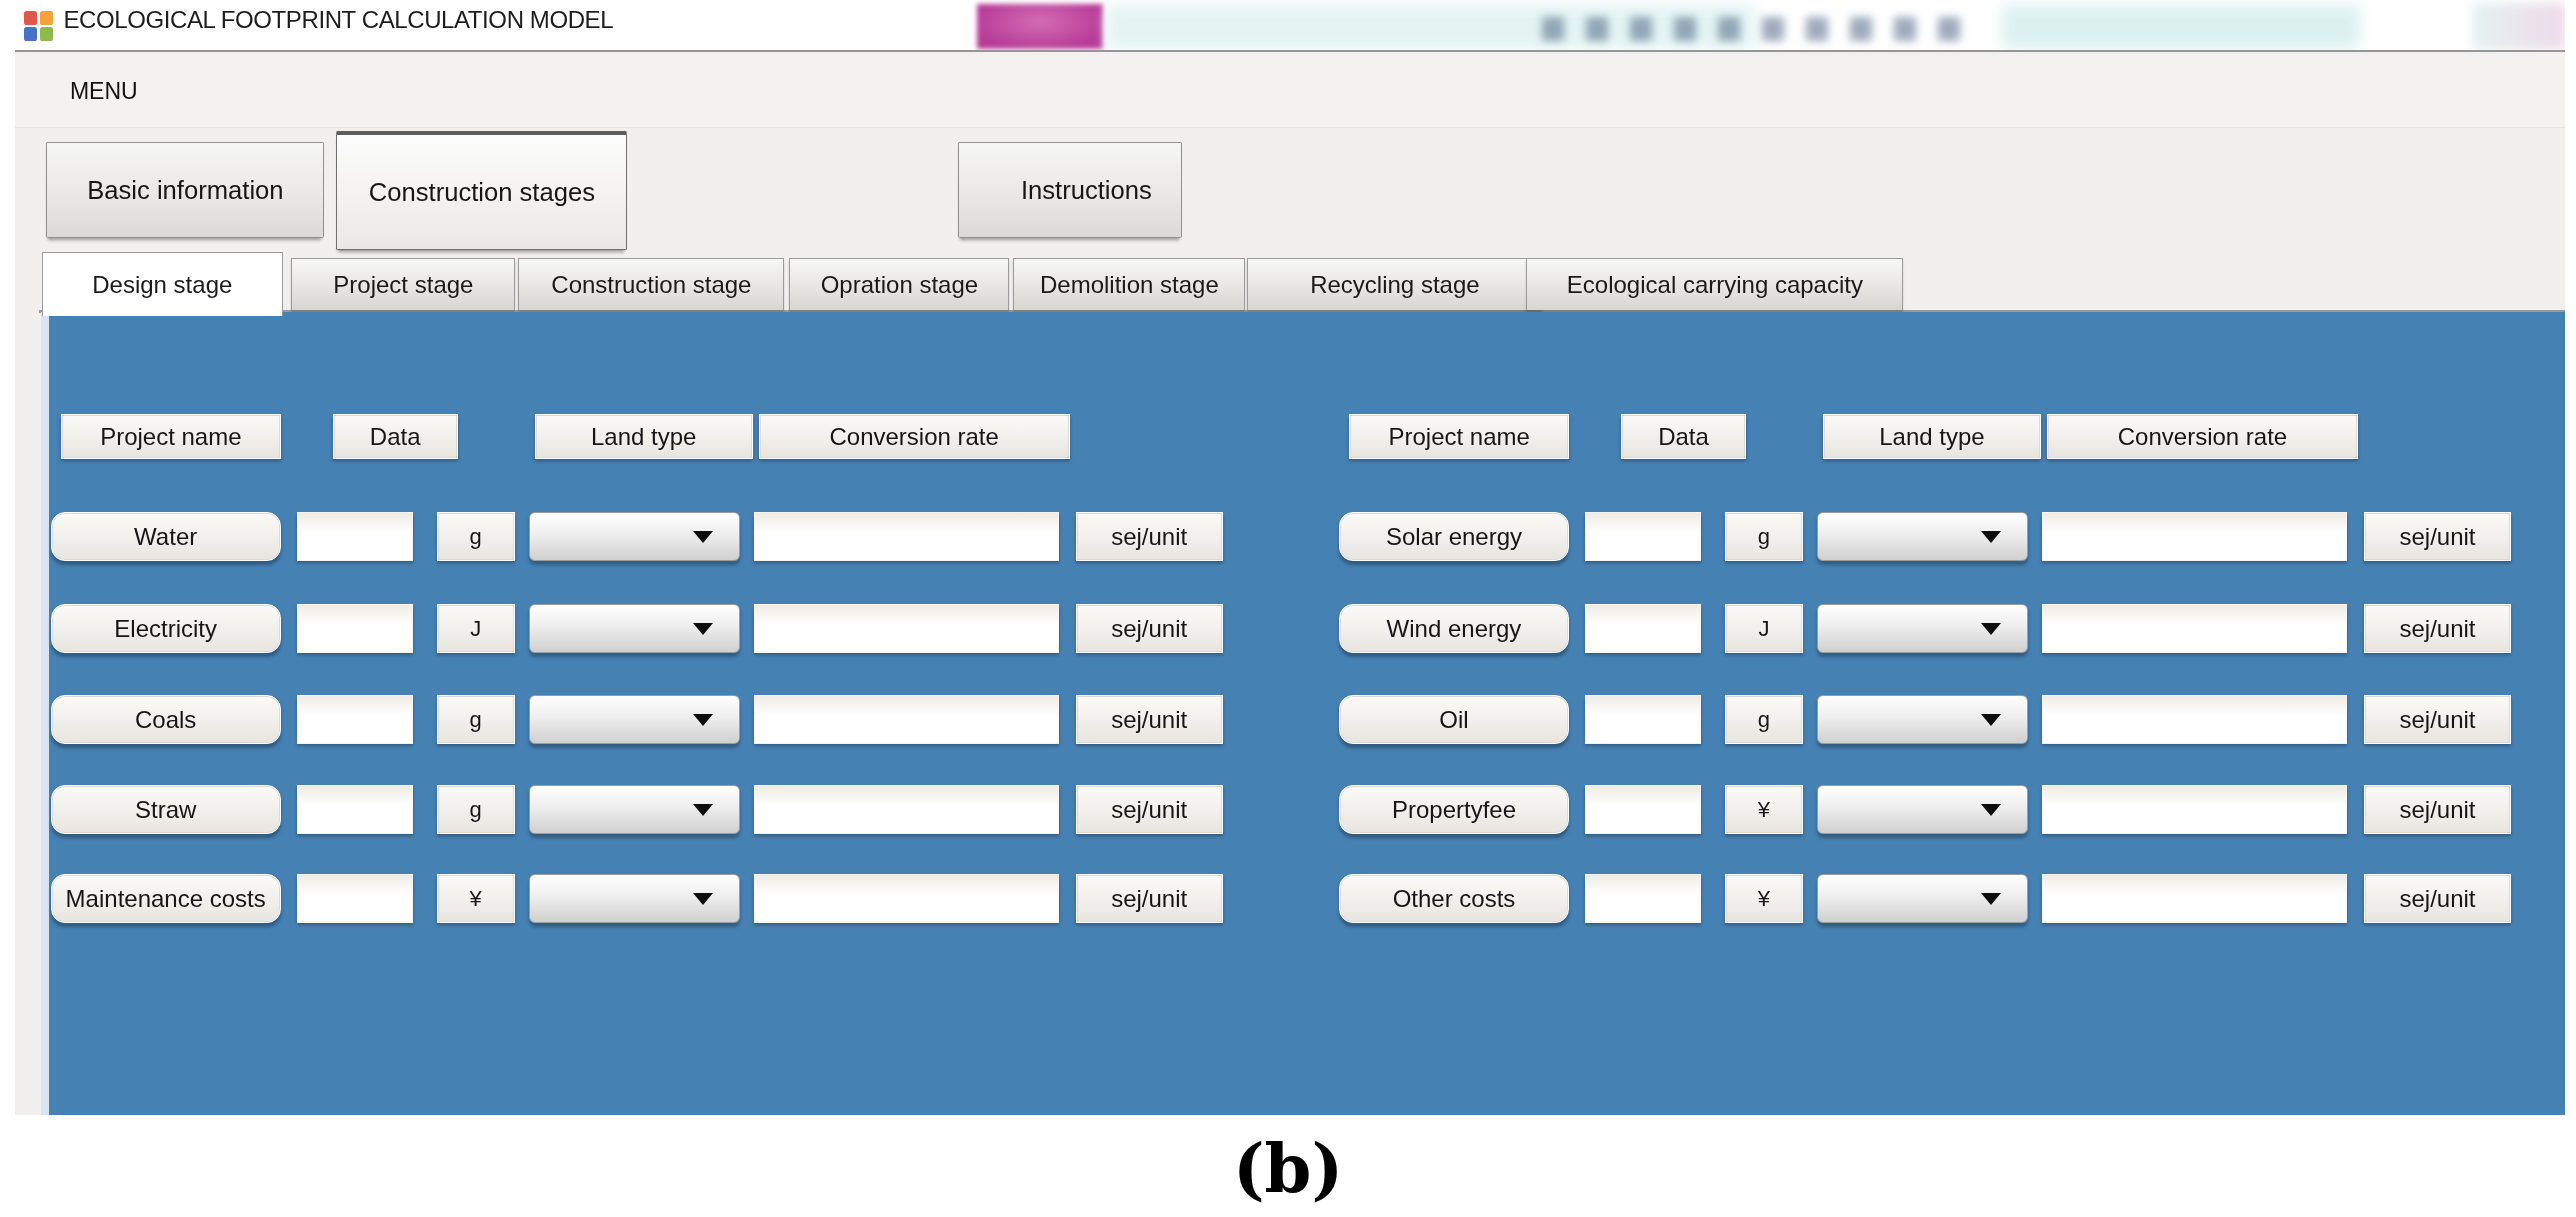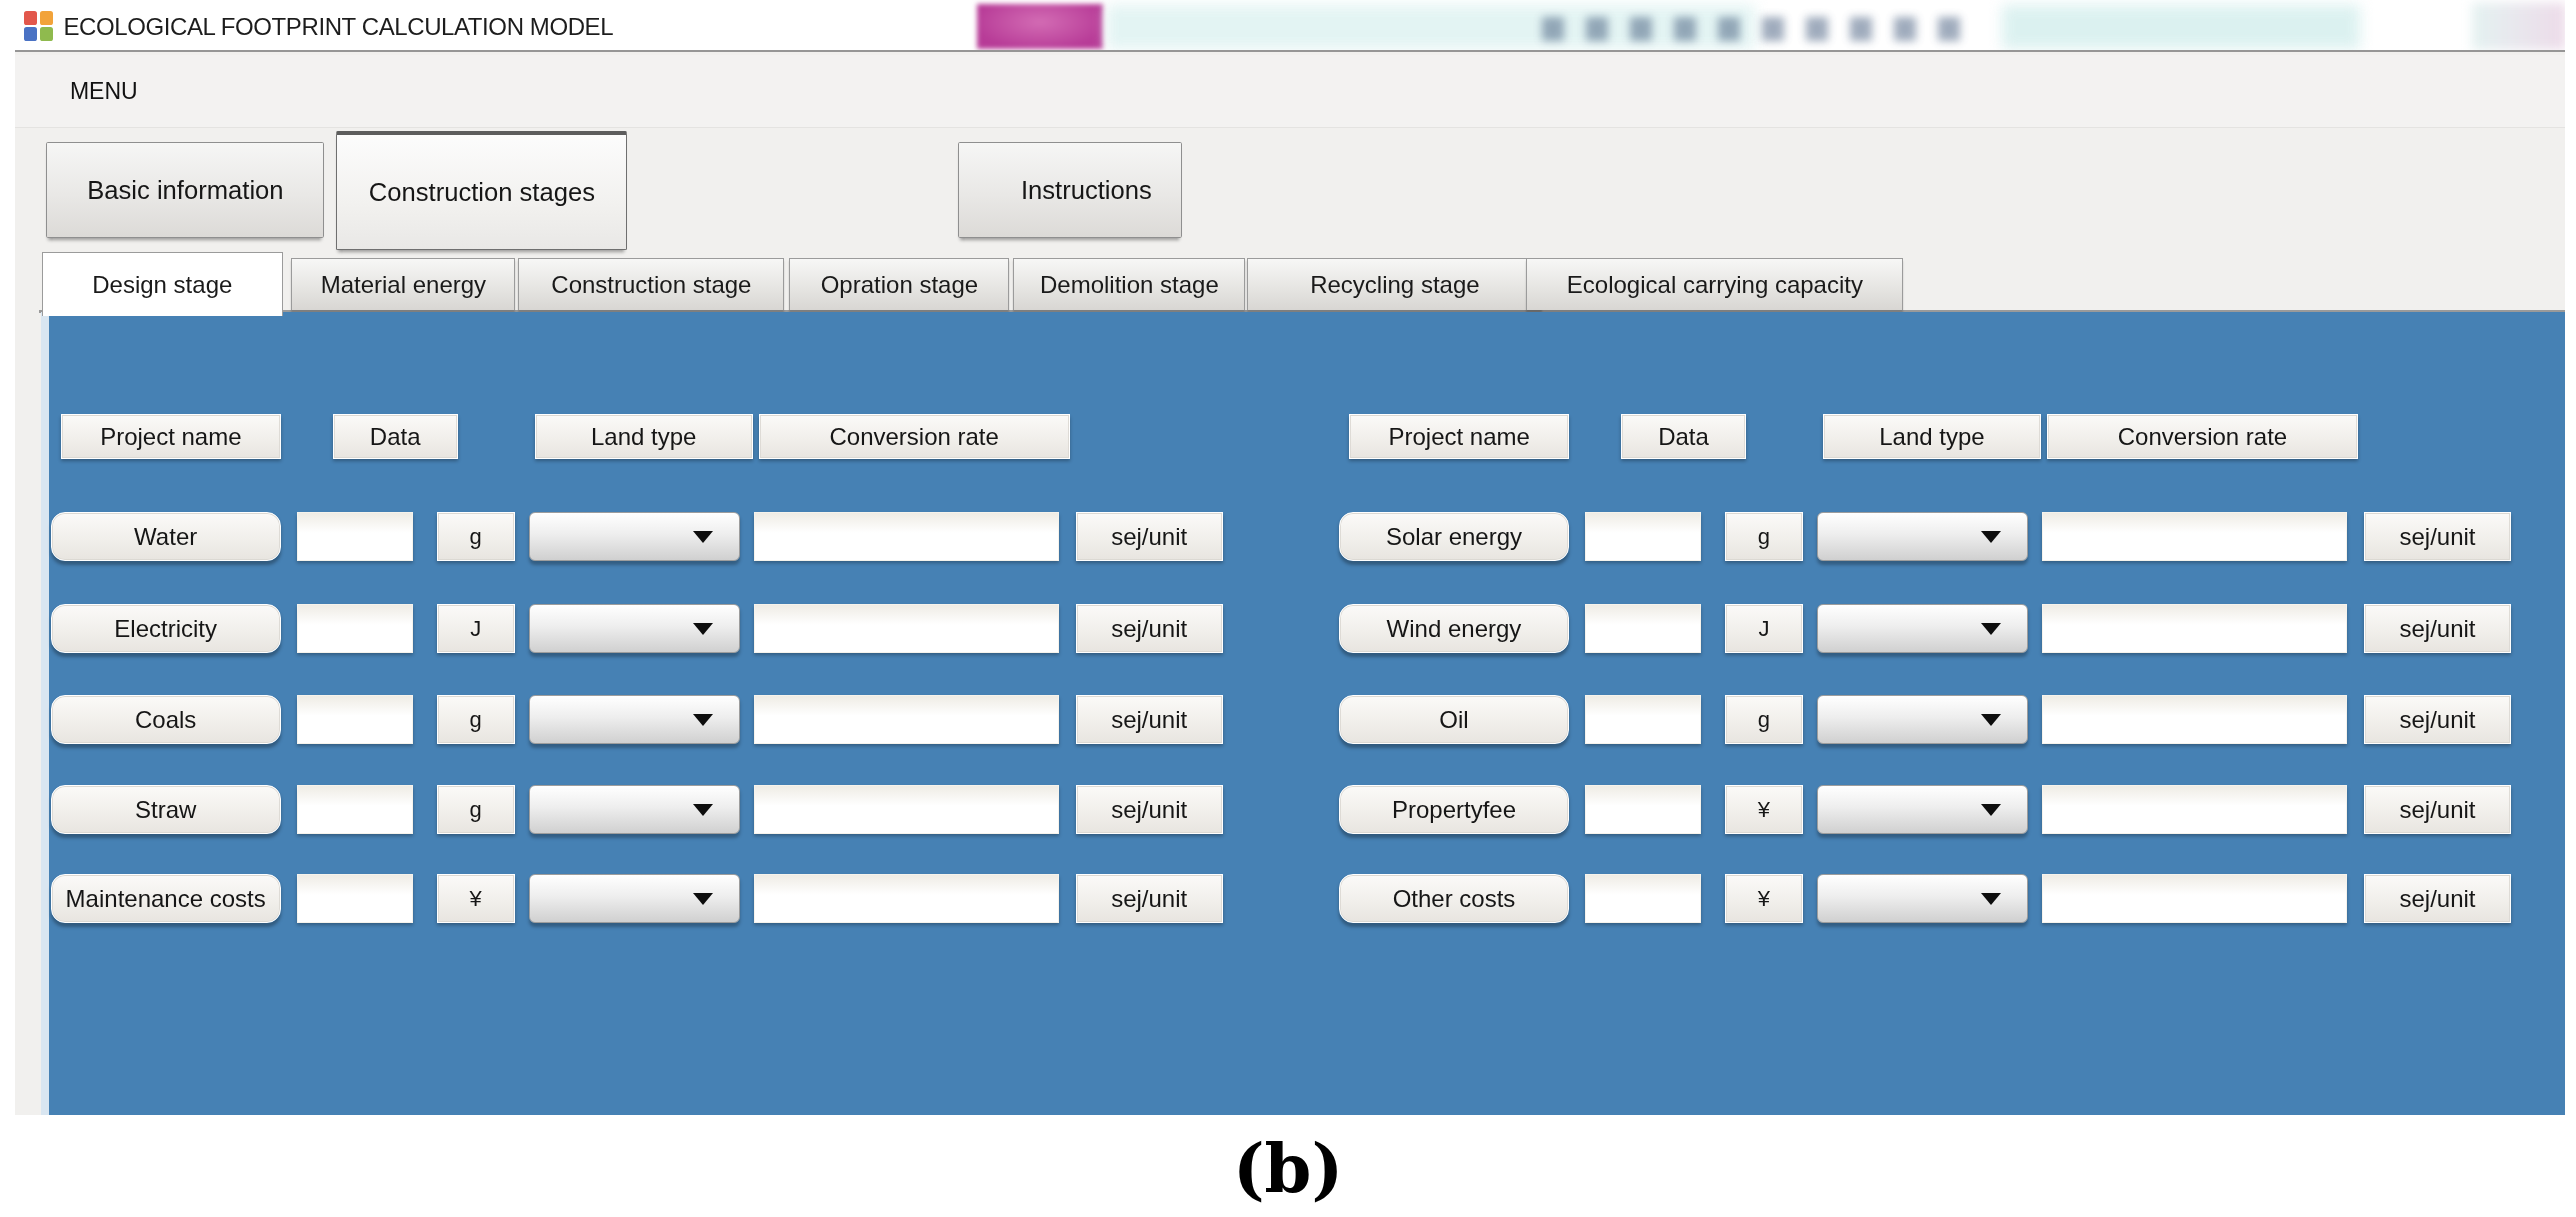--- a/index.html
+++ b/index.html
@@ -10,21 +10,21 @@
   
   #window { position:absolute; left:15.4px; top:0; width:2550px; height:1115px; background:#f1f0ee; }
   .titlebar { position:absolute; left:0; top:0; width:100%; height:52px; background:#ffffff;
               border-bottom:2.6px solid #969696; overflow:hidden; }
   .app-icon { position:absolute; left:8.5px; top:11px; width:31px; height:31px; }
   .app-icon .sq { position:absolute; width:13.6px; height:13.6px; border-radius:2.6px; }
   .sq1 { left:0;  top:0;  background:#e2574c; }
   .sq2 { left:16px; top:0;  background:#f2a33a; }
   .sq3 { left:0;  top:16px; background:#4a72c4; }
   .sq4 { left:16px; top:16px; background:#8fba4e; }
-  .title-text { position:absolute; left:48px; top:11px; height:32px; display:flex; align-items:center;
+  .title-text { position:absolute; left:48px; top:4px; height:32px; display:flex; align-items:center;
                 font-size:24px; letter-spacing:-0.4px; color:#1d1d1d; white-space:nowrap; }
 
   
   .artifact { position:absolute; pointer-events:none; }
   .art-pink  { left:962px; top:4.3px;  width:126px; height:45px; filter:blur(2.6px);
                background:radial-gradient(ellipse at 50% 40%, #d36cb4 0%, #b73b97 75%); }
   .art-cyan1 { left:1092px; top:5.1px; width:648px; height:44px; filter:blur(6.8px); background:#e0f3f2; opacity:.9; }
   .art-cyan2 { left:1987px; top:5.1px; width:358px; height:44px; filter:blur(6.8px); background:#d8f0ef; opacity:.9; }
   .art-cyan3 { left:2457px; top:3.4px; width:94px; height:47px; filter:blur(5.1px);
                background:linear-gradient(90deg,#e4f2f1,#eddbe9); }
@@ -137,21 +137,21 @@
     <div class="menubar">
       <div class="menu-item">MENU</div>
     </div>
 
     <div class="main-tab" id="mtab-0">Basic information</div>
     <div class="main-tab selected" id="mtab-1">Construction stages</div>
     <div class="main-tab" id="mtab-3">Instructions</div>
 
     <div class="stage-strip-line"></div>
     <div class="stage-tab selected" id="stab-0">Design stage</div>
-    <div class="stage-tab" id="stab-1">Material energy</div>
+    <div class="stage-tab" id="stab-1">Project stage</div>
     <div class="stage-tab" id="stab-2">Construction stage</div>
     <div class="stage-tab" id="stab-3">Opration stage</div>
     <div class="stage-tab" id="stab-4">Demolition stage</div>
     <div class="stage-tab" id="stab-5">Recycling stage</div>
     <div class="stage-tab" id="stab-6">Ecological carrying capacity</div>
 
     <div class="panel">
 
       <div class="group" id="group-left">
         <div class="hrow">

